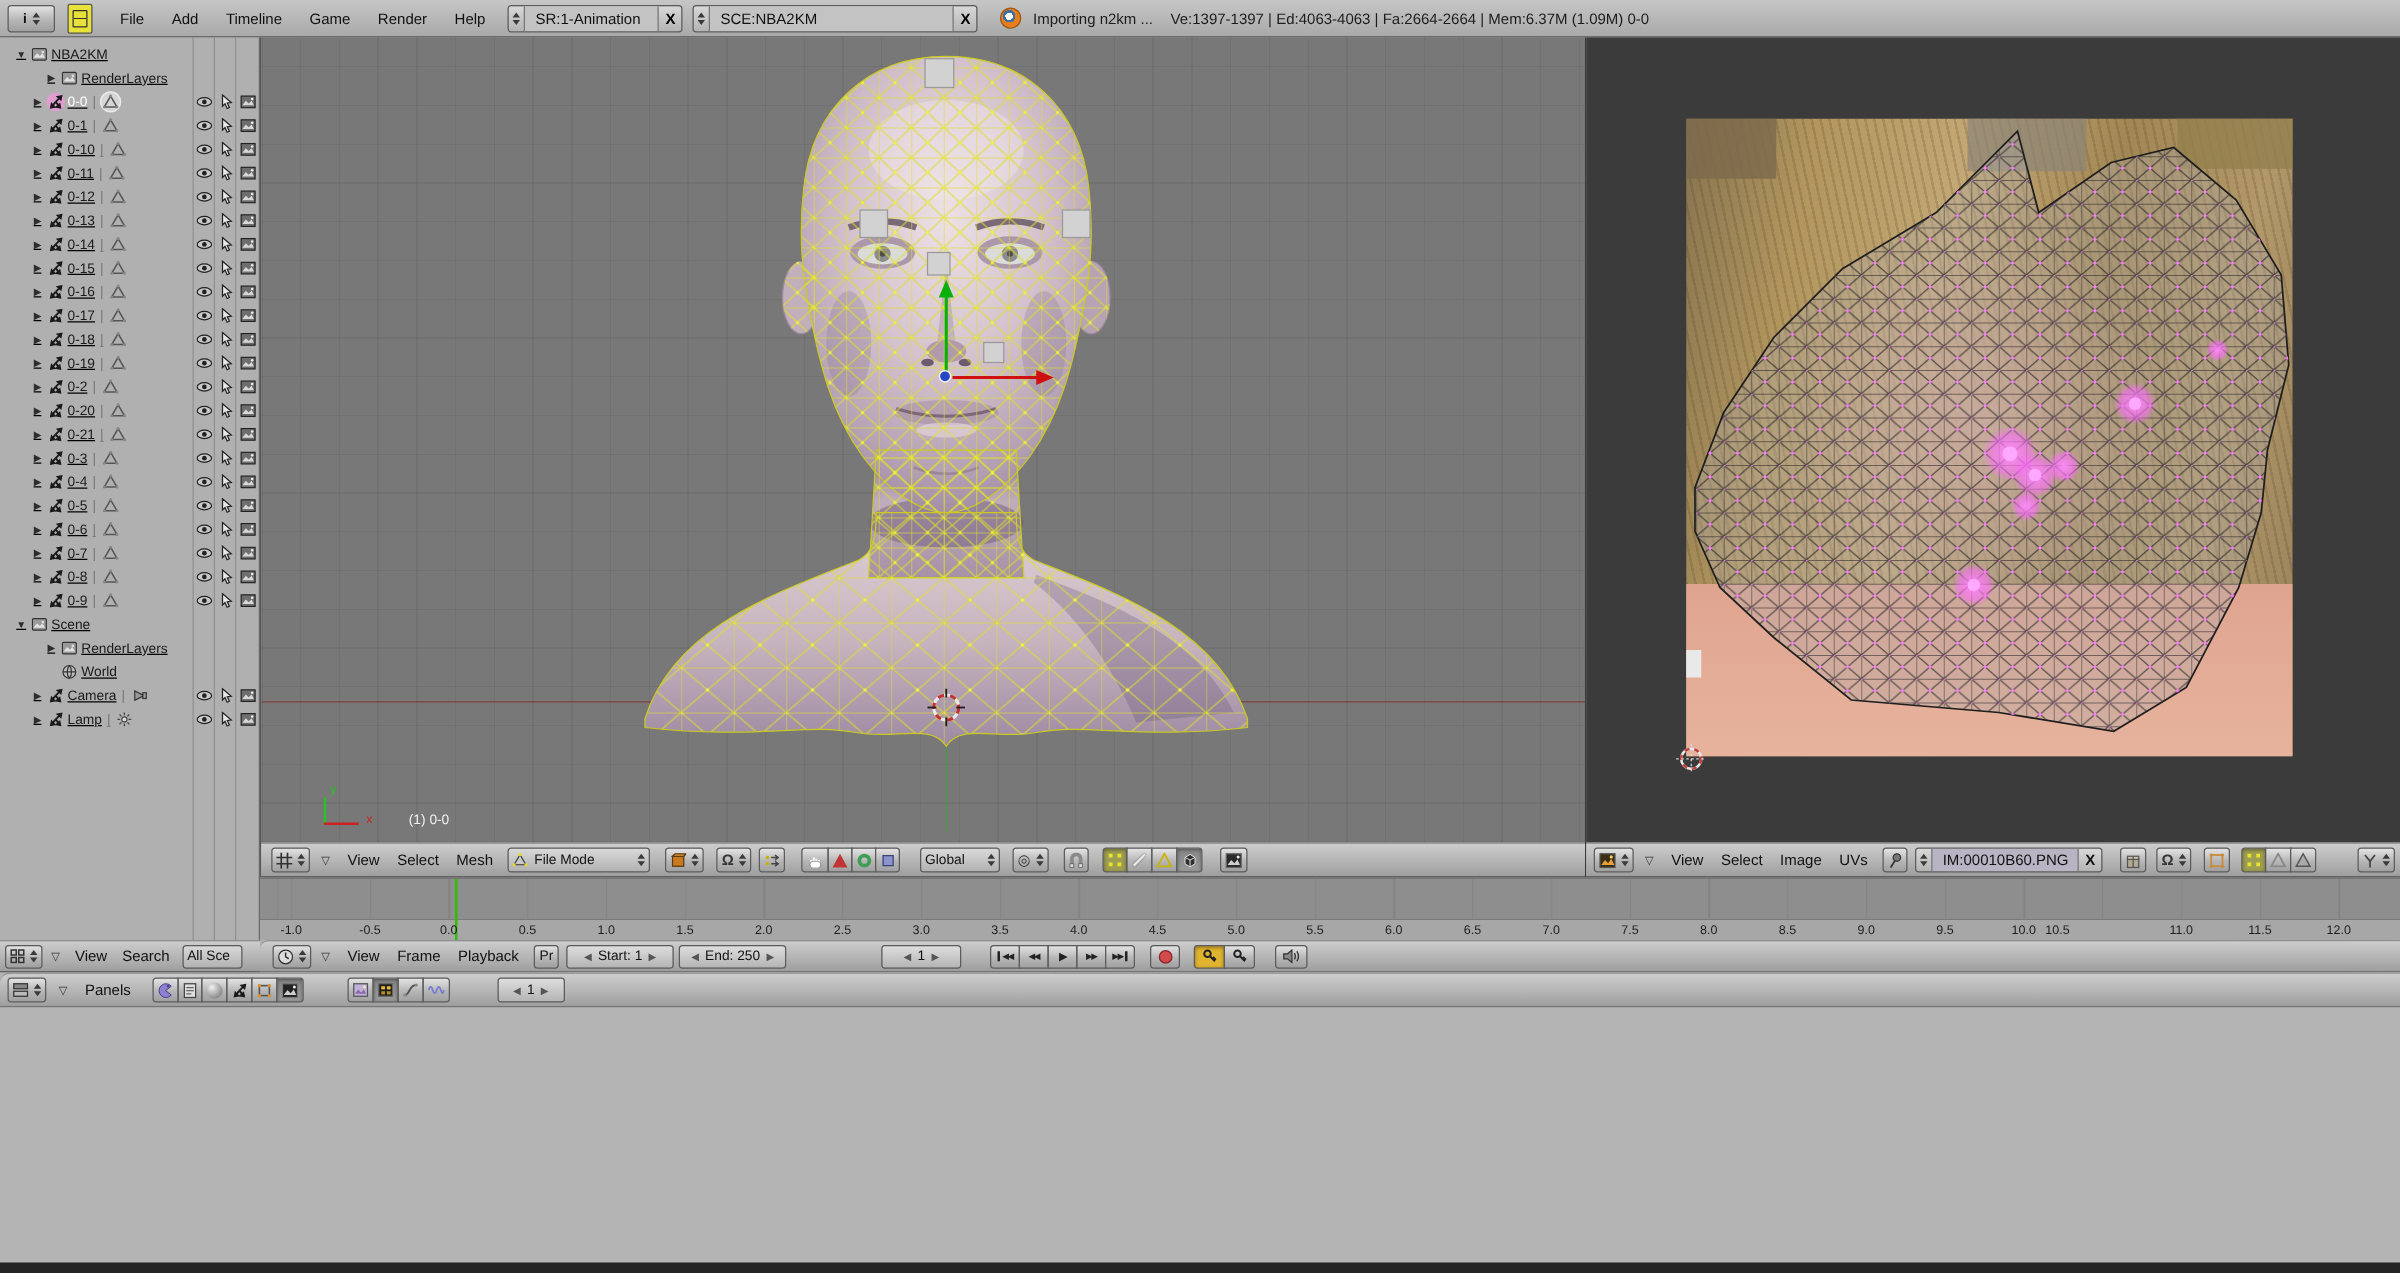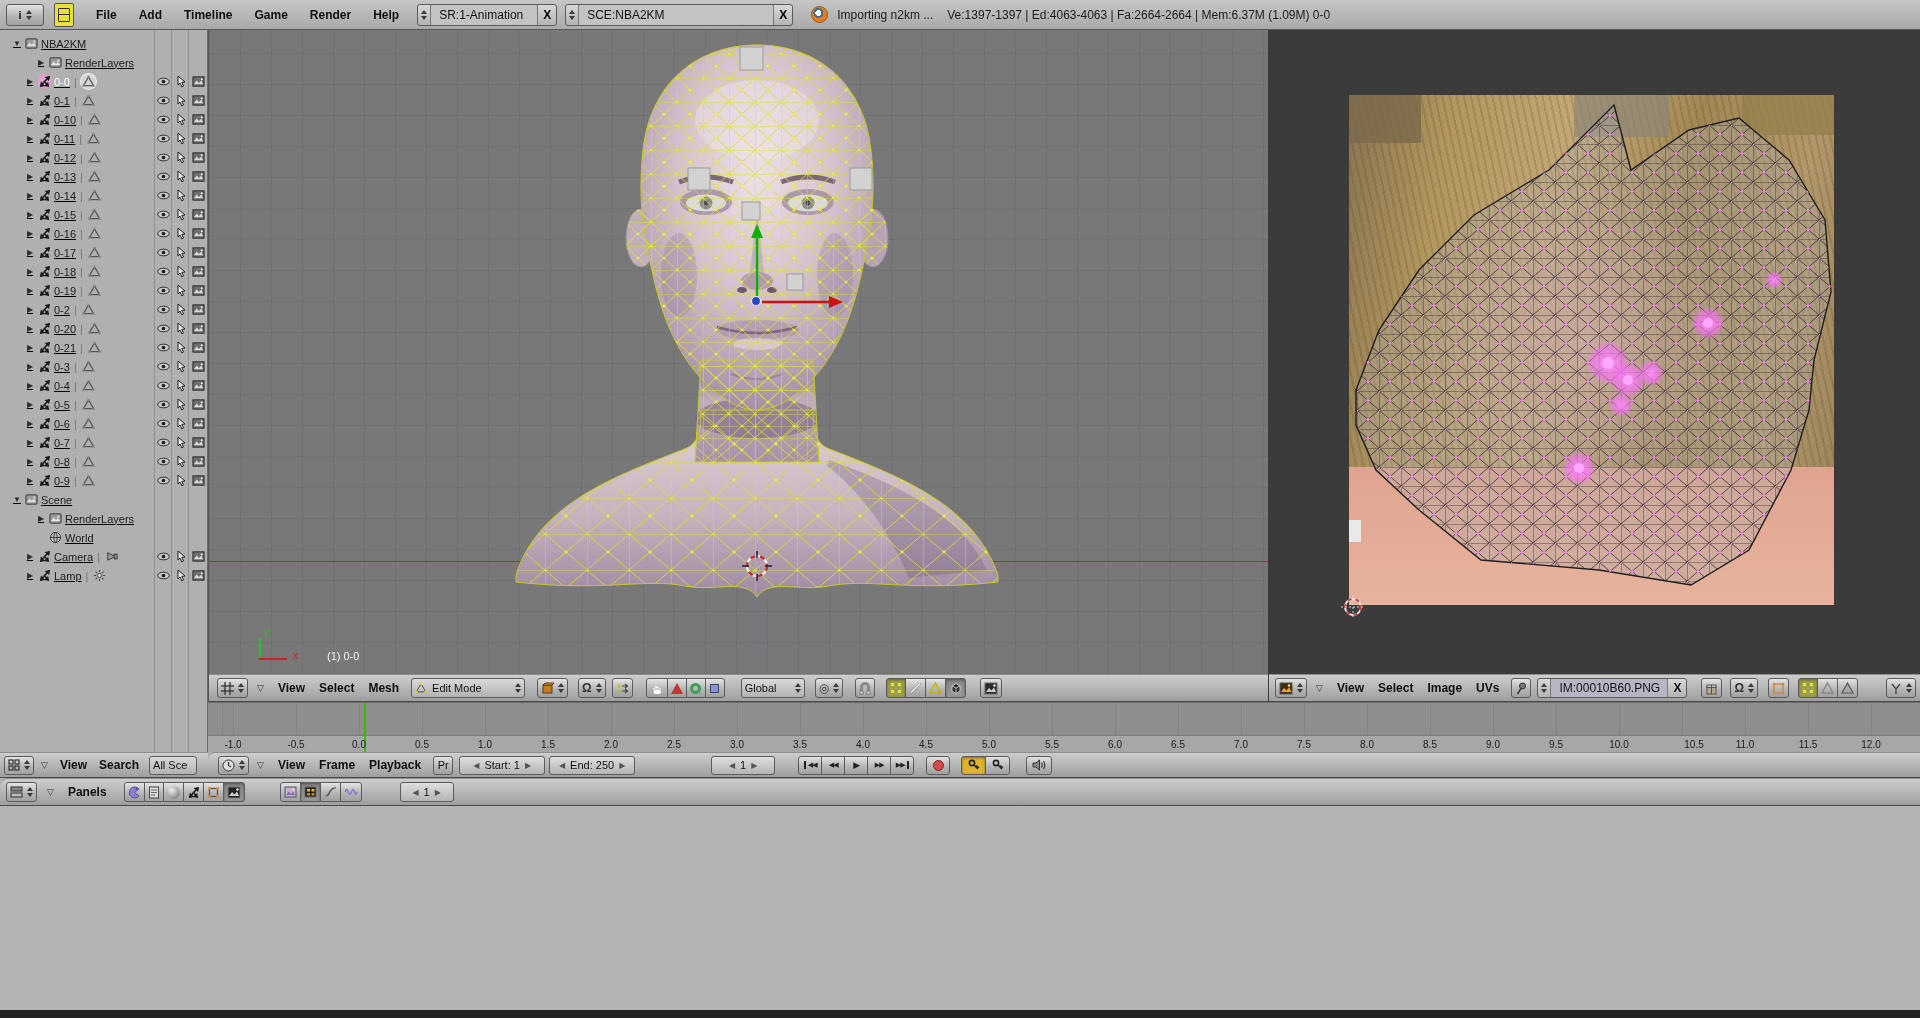--- a/index.html
+++ b/index.html
@@ -2,21 +2,21 @@
 <html><head>
 <meta charset="utf-8">
 <style>
   *{box-sizing:border-box;margin:0;padding:0;font-family:"Liberation Sans","DejaVu Sans",sans-serif;}
   html,body{width:1920px;height:1018px;overflow:hidden;background:#b0b0b0;}
   #app{position:relative;width:1920px;height:1018px;background:#b0b0b0;}
 
   
   .hdr{display:flex;align-items:center;background:linear-gradient(#cdcdcd,#a8a8a8 80%,#9d9d9d);
        border-top:1px solid #8f8f8f;border-bottom:1px solid #4a4a4a;font-size:12px;color:#111;}
-  .menu{color:#101010;cursor:default;white-space:nowrap;font-weight:bold;}
+  .menu{color:#101010;cursor:default;white-space:nowrap;}
   .pull{font-size:9px;color:#333;}
   .b{display:inline-flex;align-items:center;justify-content:center;height:20px;min-width:20px;
      background:linear-gradient(#e3e3e3,#b6b6b6 55%,#a0a0a0);border:1px solid #5c5c5c;border-radius:3px;
      font-size:11px;color:#111;padding:0 3px;position:relative;}
   .b.pressed{background:linear-gradient(#868686,#9b9b9b);box-shadow:inset 0 1px 3px rgba(0,0,0,.4);}
   .grp{display:inline-flex;}
   .grp .b{border-radius:0;margin-left:-1px;}
   .grp .b:first-child{border-radius:3px 0 0 3px;}
   .grp .b:last-child{border-radius:0 3px 3px 0;}
   .st{display:inline-flex;flex-direction:column;justify-content:center;margin-left:4px;gap:2px;}
@@ -1556,21 +1556,21 @@
         </span>
       <span class="b dd" style="margin-left:12px;width:114px;">
         <span class="icsvg" style="margin-right:5px;">
             <svg width="12" height="12" viewBox="0 0 14 14">
               <path d="M7 2L12.5 11.5H1.5z" fill="#c8c8c8" stroke="#333"></path>
               <circle cx="7" cy="2" r="1.5" fill="#e8d820"></circle>
               <circle cx="12.5" cy="11.5" r="1.5" fill="#e8d820"></circle>
               <circle cx="1.5" cy="11.5" r="1.5" fill="#e8d820"></circle>
             </svg>
           </span>
-        <span>Edit Mode</span>
+        <span>File Mode</span>
         <span class="st" style="margin-left:auto;">
             <i class="u"></i>
             <i class="d"></i>
           </span>
       </span>
       <span class="b" style="margin-left:12px;">
         <span class="icsvg">
             <svg width="13" height="13" viewBox="0 0 13 13">
               <rect x="2" y="3" width="9" height="8" fill="#c87a20" stroke="#5d3a10"></rect>
               <path d="M2 3l2-2h9l-2 2z" fill="#e09a40" stroke="#5d3a10"></path>
@@ -1840,21 +1840,21 @@
         <span class="tick" style="left: 844px;">5.5</span>
         <span class="tick" style="left: 907px;">6.0</span>
         <span class="tick" style="left: 970px;">6.5</span>
         <span class="tick" style="left: 1033px;">7.0</span>
         <span class="tick" style="left: 1096px;">7.5</span>
         <span class="tick" style="left: 1159px;">8.0</span>
         <span class="tick" style="left: 1222px;">8.5</span>
         <span class="tick" style="left: 1285px;">9.0</span>
         <span class="tick" style="left: 1348px;">9.5</span>
         <span class="tick" style="left: 1411px;">10.0</span>
-        <span class="tick" style="left: 1486px;">10.5</span>
+        <span class="tick" style="left: 1438px;">10.5</span>
         <span class="tick" style="left: 1537px;">11.0</span>
         <span class="tick" style="left: 1600px;">11.5</span>
         <span class="tick" style="left: 1663px;">12.0</span>
       </div>
     <div id="tlhdr" class="hdr">
       <span class="b" style="margin-left:10px;">
         <span class="icsvg">
             <svg width="13" height="13" viewBox="0 0 13 13">
               <circle cx="6.5" cy="6.5" r="5.5" fill="#ddd" stroke="#333"></circle>
               <path d="M6.5 3v3.5L9 8" stroke="#333" stroke-width="1.2" fill="none"></path>

